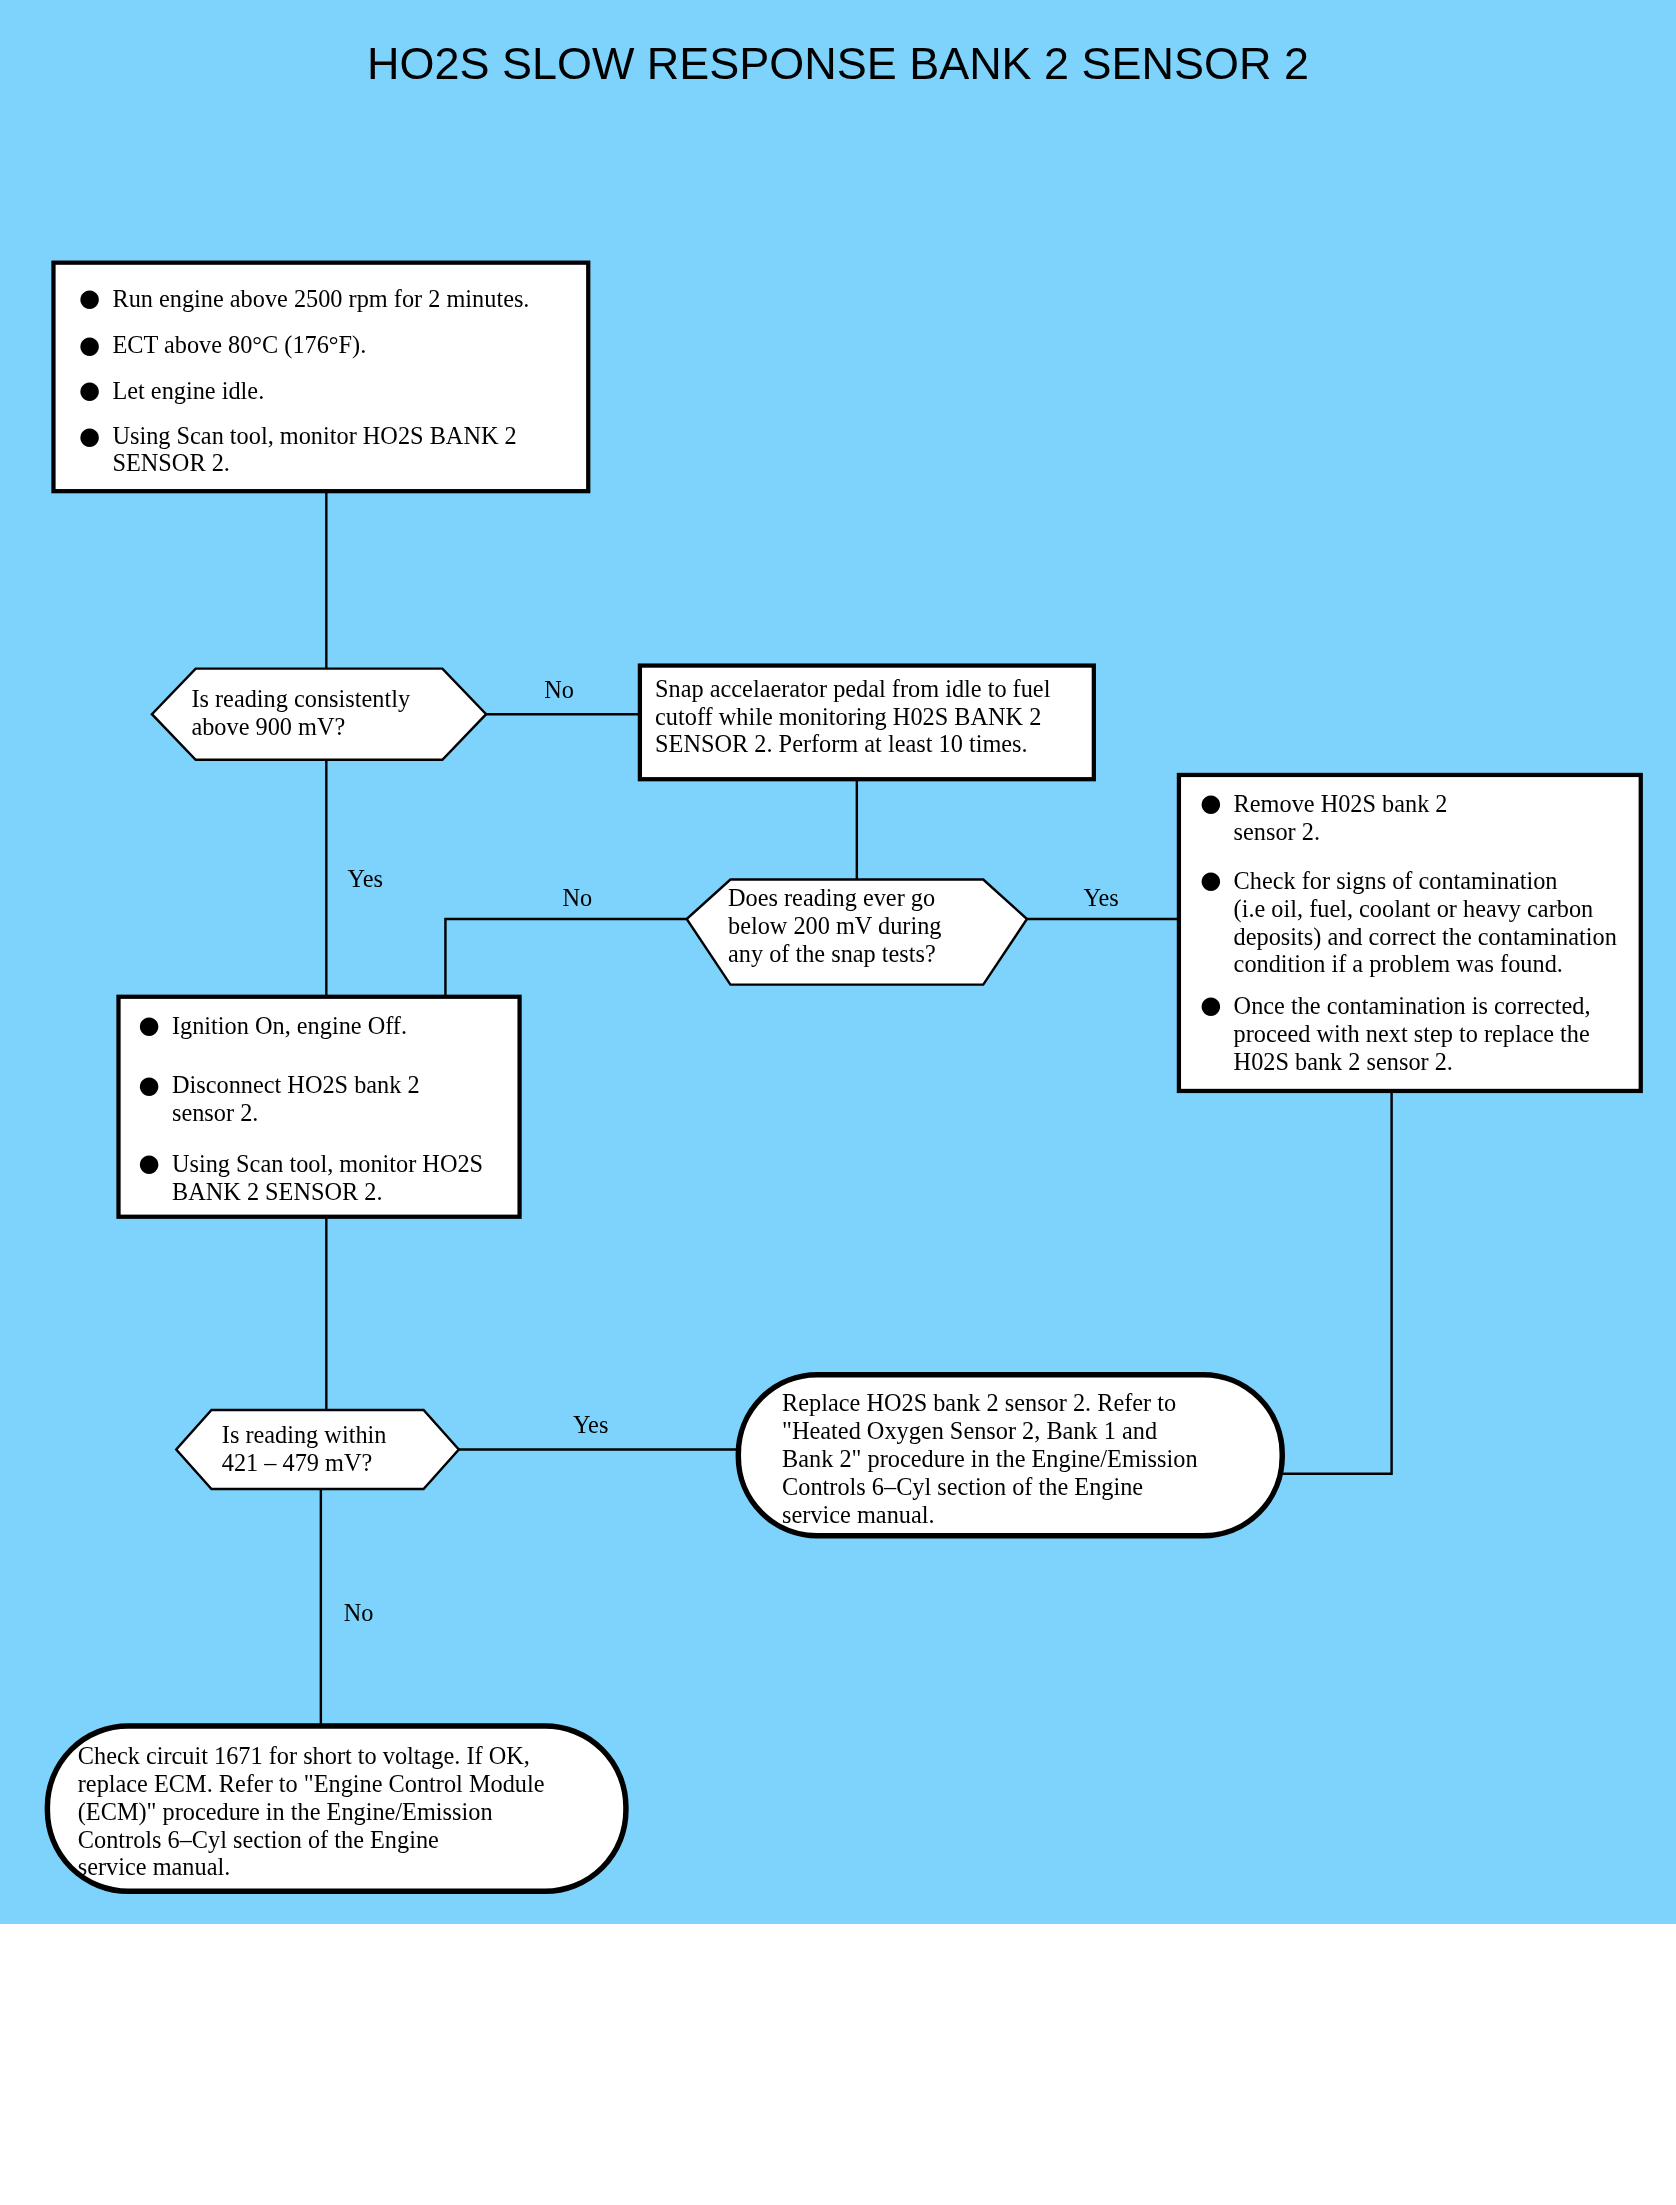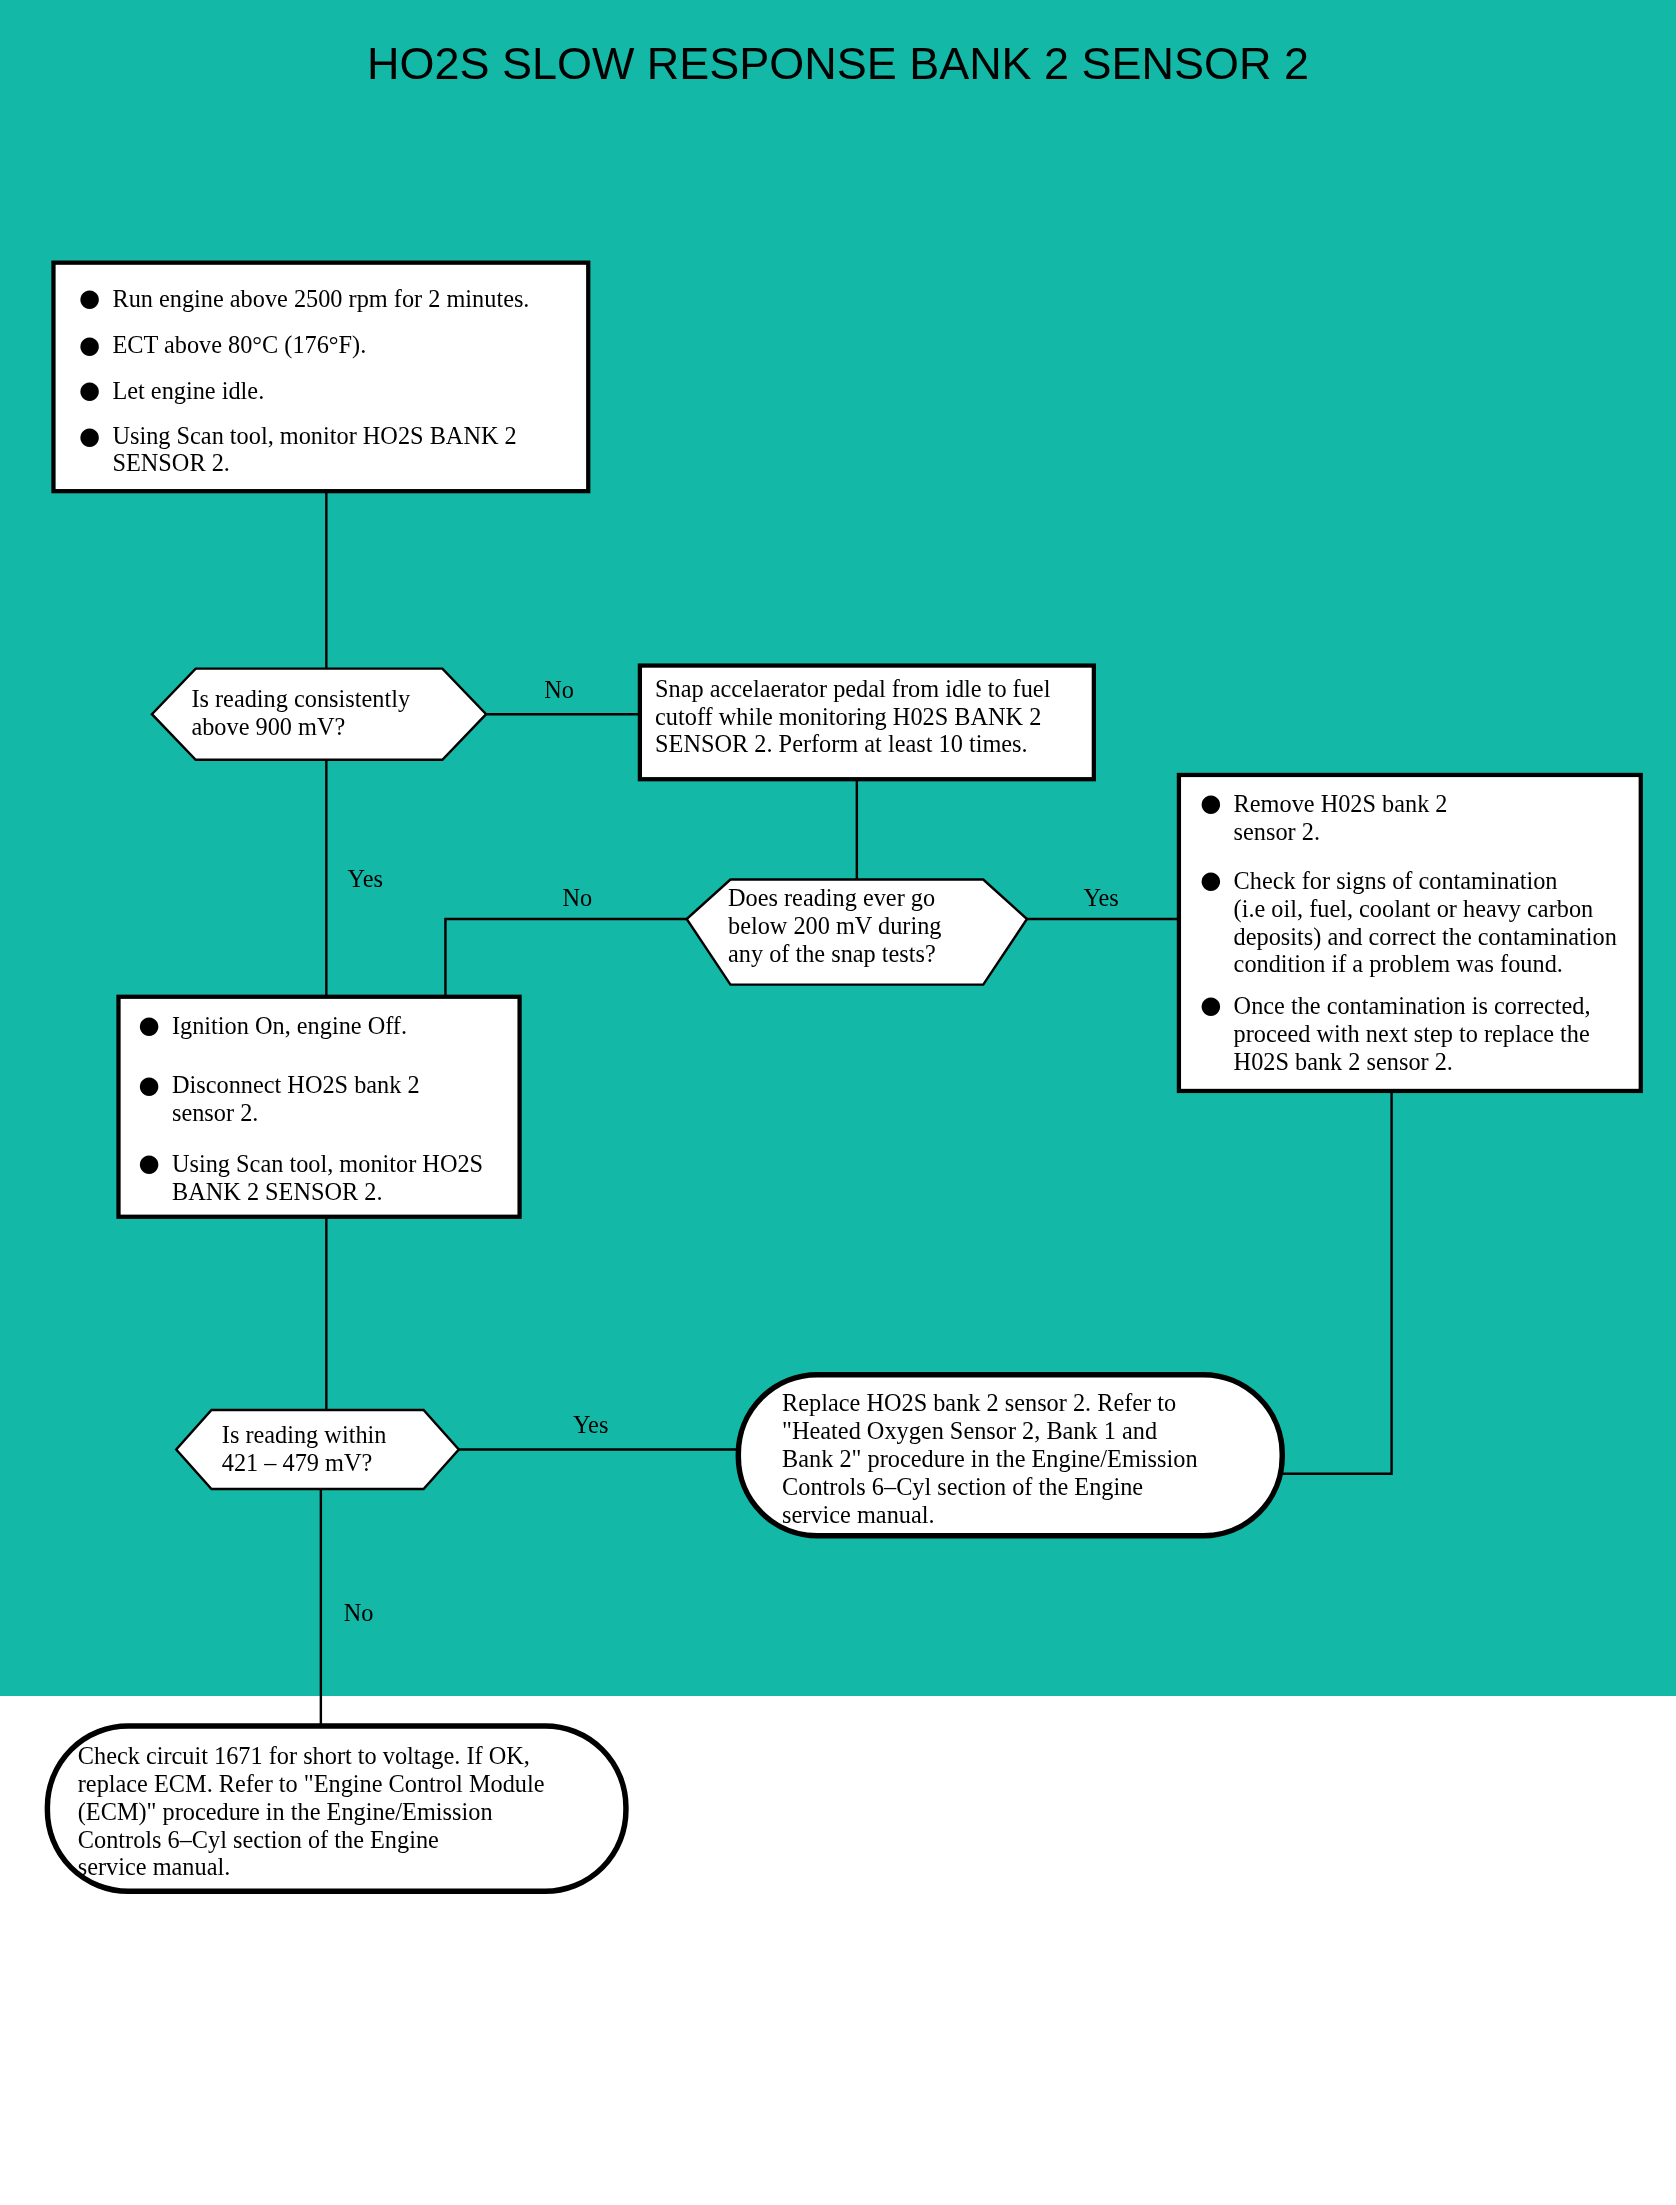--- a/index.html
+++ b/index.html
@@ -11,22 +11,22 @@
   body {
     width: 1676px;
     height: 2205px;
     font-family: "Liberation Serif", "DejaVu Serif", serif;
     color: #000000;
     overflow: hidden;
   }
   #canvas {
     position: relative;
     width: 1676px;
-    height: 1696px;
-    background: #14b8a6;
+    height: 1924px;
+    background: #7dd3fc;
     text-align: center;
   }
   #diagram {
     position: absolute;
     left: 0;
     top: 0;
     width: 1676px;
     height: 2205px;
   }
   .shape-stroke {

